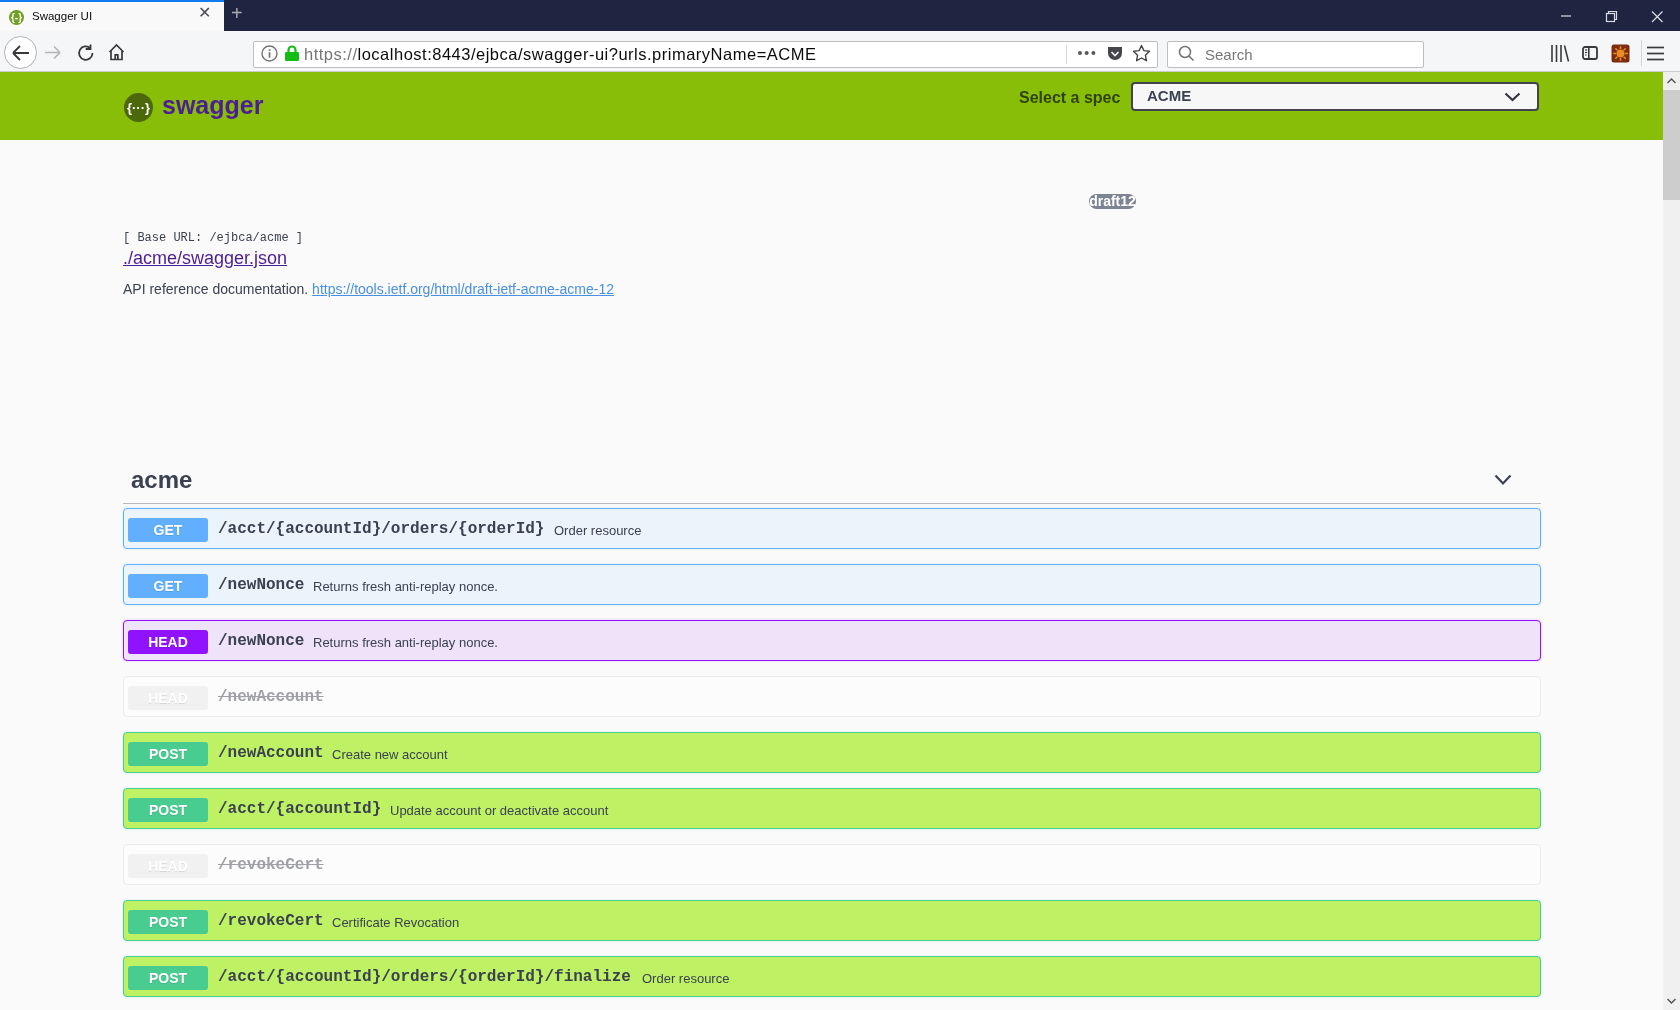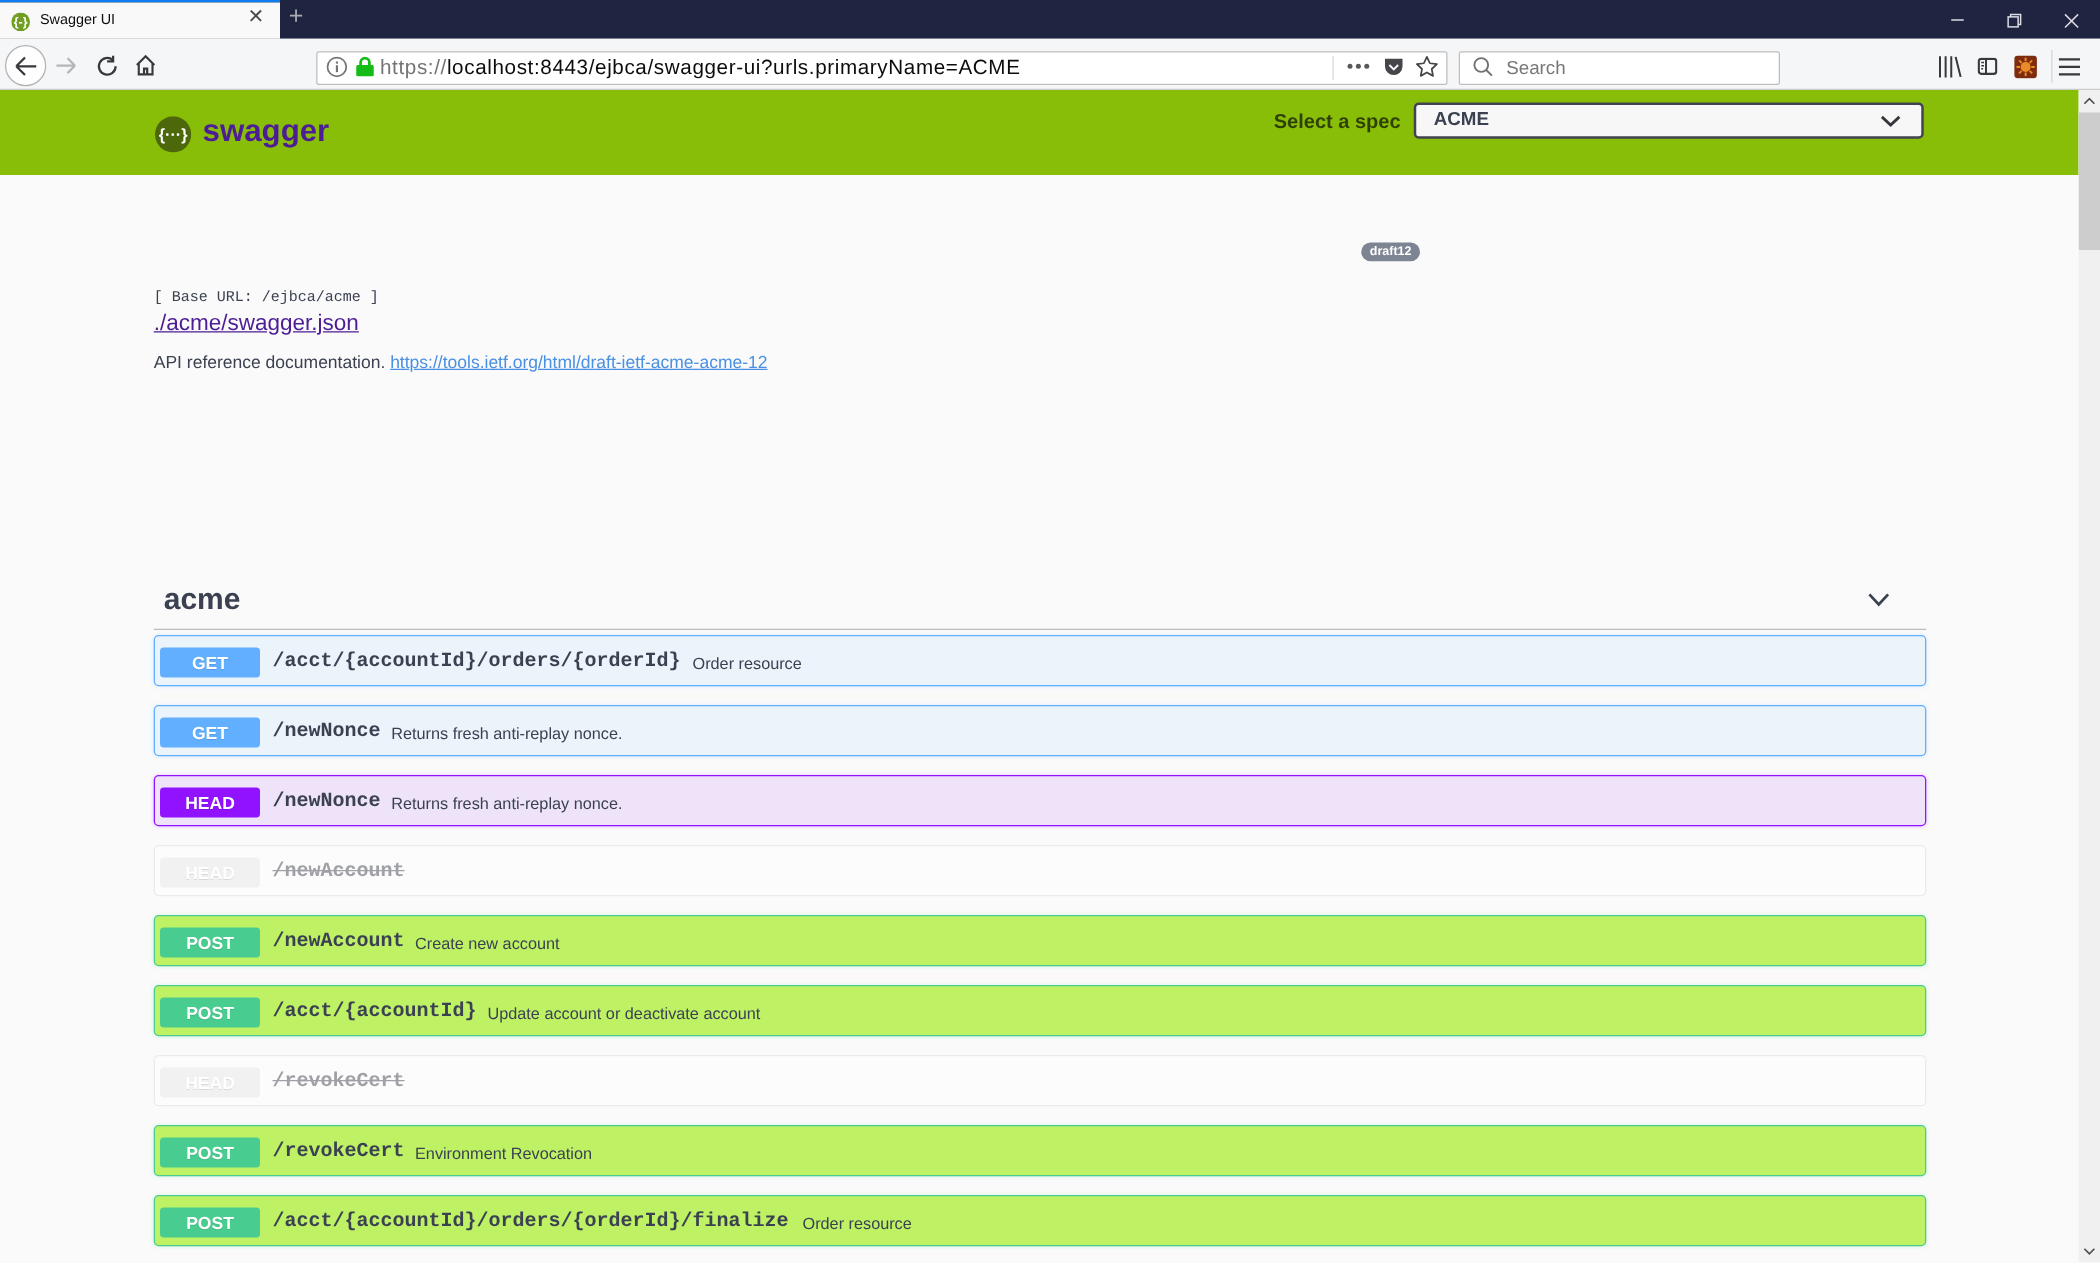--- a/index.html
+++ b/index.html
@@ -25,21 +25,21 @@
 
   
   #content { left:0; top:72px; width:1663px; height:938px; background:#fafafa; overflow:hidden; }
   #topbar { left:0; top:0; width:1663px; height:68px; background:#89be08; }
   #swaggertext { left:162px; top:20px; font-size:25px; font-weight:bold; color:#4c1d95; }
   #selectlabel { left:1019px; top:17px; font-size:16px; font-weight:bold; color:rgba(0,0,0,.66); }
   #specselect { left:1131px; top:10px; width:408px; height:29px; background:#f7f7f7; border:2px solid #41444e; border-radius:4px; }
   #spectext { left:1147px; top:17px; font-size:15px; font-weight:bold; color:#3b4151; }
 
   #title { left:121px; top:114px; font-size:36px; font-weight:bold; color:#3b4151; }
-  #badge { left:1089px; top:122px; width:47px; height:15px; background:#7d8492; border-radius:8px; color:#fff; font-size:10px; font-weight:bold; text-align:center; line-height:15px; }
+  #badge { left:1089px; top:122px; width:47px; height:15px; background:#7d8492; border-radius:8px; color:#fff; font-size:14px; font-weight:bold; text-align:center; line-height:15px; }
   #baseurl { left:123px; top:159px; font-family:"Liberation Mono",monospace; font-size:12px; color:#3b4151; }
   #jsonlink { left:123px; top:176px; font-size:18px; color:#4c1d95; text-decoration:underline; }
   #apiref { left:123px; top:210px; font-size:14px; color:#3b4151; }
   #apiref a { color:#4990e2; text-decoration:underline; }
 
   #schemebox { left:0; top:274px; width:1663px; height:88px; background:#fff; box-shadow:0 1px 2px 0 rgba(0,0,0,.15); }
   #schemelabel { left:124px; top:11px; font-size:14px; font-weight:bold; color:#3b4151; }
   #schemeselect { left:123px; top:27px; width:129px; height:32px; background:#f7f7f7; border:2px solid #41444e; border-radius:4px; }
   #schemetext { left:16px; top:8px; font-size:14px; font-weight:bold; color:#3b4151; }
 
@@ -224,21 +224,21 @@
     <div class="oppath">/acct/{accountId}</div>
     <div class="opdesc" style="left:266px">Update account or deactivate account</div>
   </div>
   <div class="abs oprow op-dep" style="top:772px">
     <div class="opbadge">HEAD</div>
     <div class="oppath">/revokeCert</div>
   </div>
   <div class="abs oprow op-post" style="top:828px">
     <div class="opbadge">POST</div>
     <div class="oppath">/revokeCert</div>
-    <div class="opdesc" style="left:208px">Environment Revocation</div>
+    <div class="opdesc" style="left:208px">Certificate Revocation</div>
   </div>
   <div class="abs oprow op-post" style="top:884px">
     <div class="opbadge">POST</div>
     <div class="oppath">/acct/{accountId}/orders/{orderId}/finalize</div>
     <div class="opdesc" style="left:518px">Order resource</div>
   </div>
 </div>
 
 <div class="abs" id="scrollbar">
   <div class="abs" id="scrollthumb"></div>

